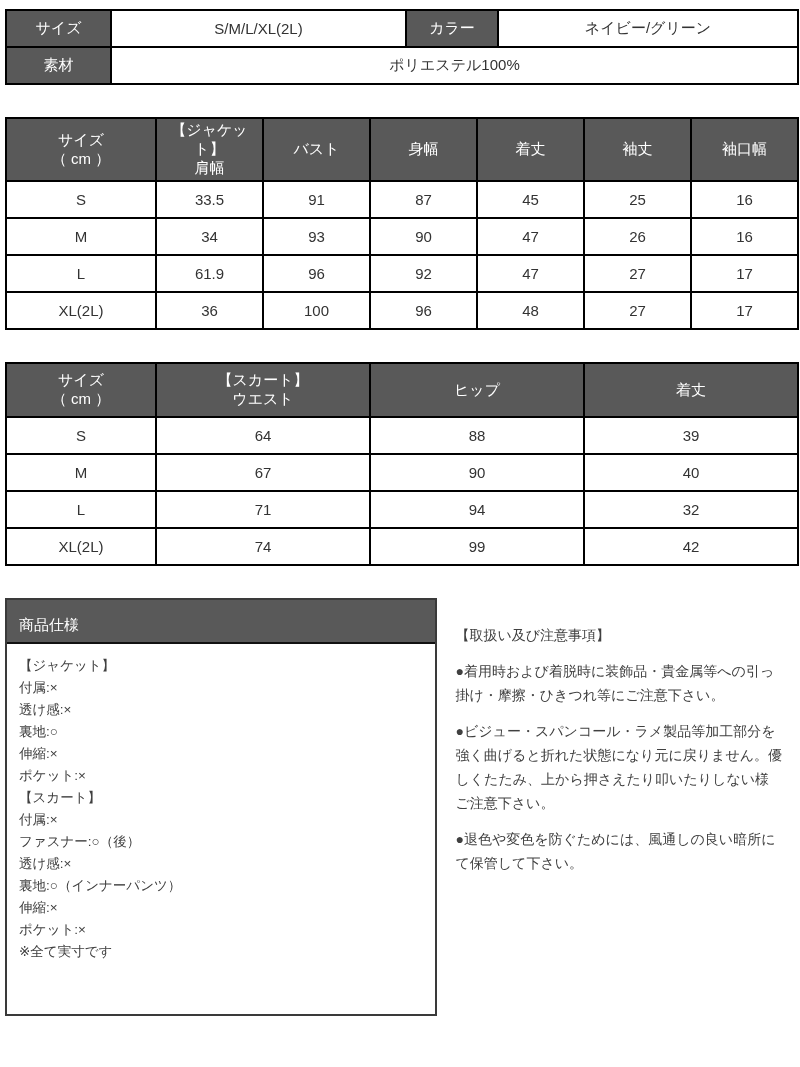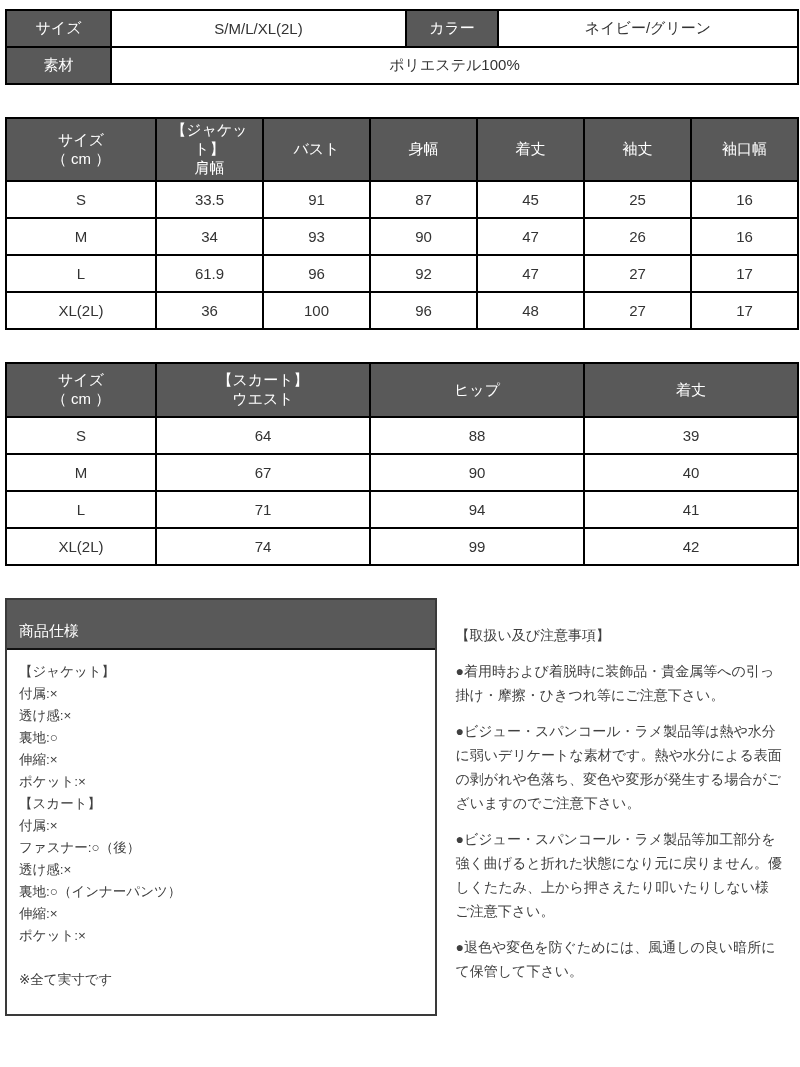--- a/index.html
+++ b/index.html
@@ -34,28 +34,28 @@
   .skirt td { height: 31px; }
   .skirt { margin-bottom: 32px; }
 
   .bottom { display: flex; align-items: flex-start; }
   .spec-box {
     width: 433px; min-height: 418px; box-sizing: border-box;
     border: 2px solid #3a3a3a; background: #ffffff;
   }
   .spec-title {
     background: #595959; color: #ffffff;
-    font-size: 15px; padding: 22px 12px 7px;
+    font-size: 15px; padding: 16px 12px 7px;
     border-bottom: 2px solid #111111;
   }
   .spec-body {
     padding: 11px 12px 14px;
     font-size: 13.5px; line-height: 22px; color: #404040;
   }
-  .spec-foot { margin-top: 22px; }
+  .spec-foot { }
 
   .notes {
     width: 352px; margin-left: 6px; padding-top: 13px;
     font-size: 14px; line-height: 24px; color: #404040;
     box-sizing: border-box;
   }
   .notes p { margin: 12px; }
 </style>
 </head>
 <body>
@@ -169,21 +169,21 @@
     <tr>
       <td>M</td>
       <td>67</td>
       <td>90</td>
       <td>40</td>
     </tr>
     <tr>
       <td>L</td>
       <td>71</td>
       <td>94</td>
-      <td>41</td>
+      <td>32</td>
     </tr>
     <tr>
       <td>XL(2L)</td>
       <td>74</td>
       <td>99</td>
       <td>42</td>
     </tr>
   </tbody>
     </table>
 
@@ -205,19 +205,18 @@
         <div>裏地:○（インナーパンツ）</div>
         <div>伸縮:×</div>
         <div>ポケット:×</div>
         <div class="spec-foot">※全て実寸です</div>
       </div>
     </div>
 
     <div class="notes">
       <p>【取扱い及び注意事項】</p>
       <p>●着用時および着脱時に装飾品・貴金属等への引っ掛け・摩擦・ひきつれ等にご注意下さい。</p>
-      <p>●ビジュー・スパンコール・ラメ製品等は熱や水分に弱いデリケートな素材です。熱や水分による表面の剥がれや色落ち、変色や変形が発生する場合がございますのでご注意下さい。</p>
       <p>●ビジュー・スパンコール・ラメ製品等加工部分を強く曲げると折れた状態になり元に戻りません。優しくたたみ、上から押さえたり叩いたりしない様ご注意下さい。</p>
       <p>●退色や変色を防ぐためには、風通しの良い暗所にて保管して下さい。</p>
     </div>
 
   </div>
 </div>
 
 </body></html>

